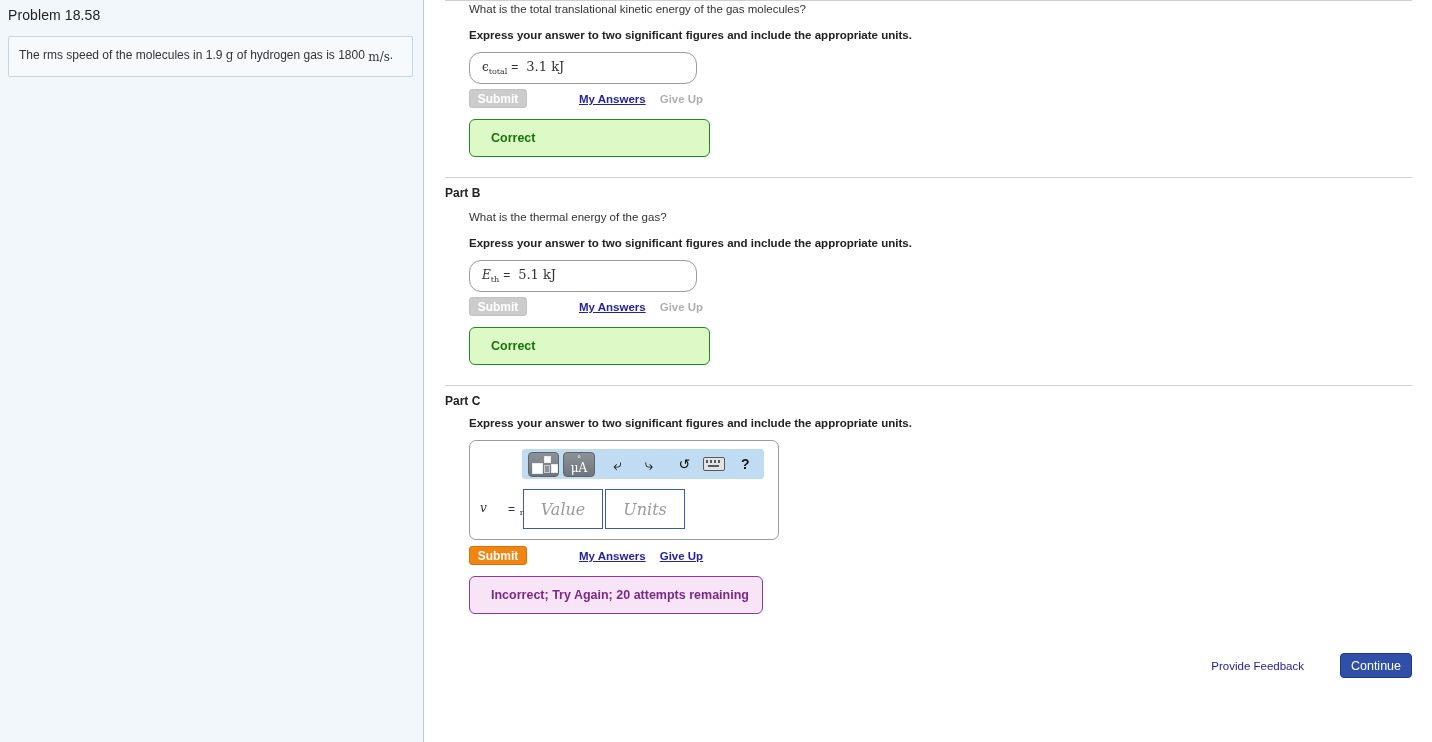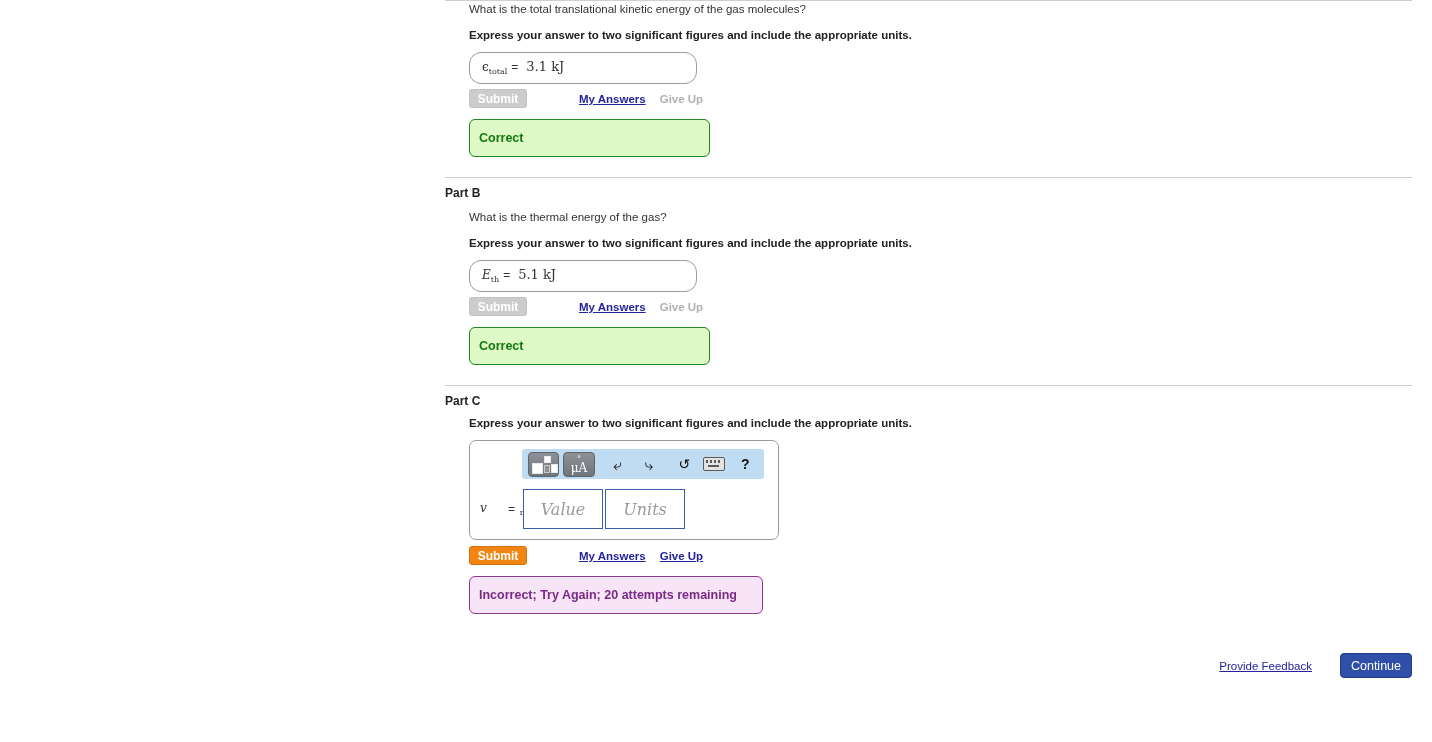--- a/index.html
+++ b/index.html
@@ -167,21 +167,21 @@
   }
 
   
   .feedback {
     box-sizing: border-box;
     border-radius: 6px;
     font-size: 12.5px;
     font-weight: bold;
     display: flex;
     align-items: center;
-    padding-left: 9px;
+    padding-left: 21px;
   }
   .feedback.correct {
     width: 241px;
     height: 38px;
     background: #ddf9c6;
     border: 1px solid #1f8a1f;
     color: #13770f;
   }
   .feedback.incorrect {
     width: 294px;
@@ -318,23 +318,22 @@
   .footer {
     position: absolute;
     right: 20px;
     top: 653px;
     display: flex;
     align-items: center;
   }
   .provide-feedback {
     font-size: 11.5px;
     color: #23239c;
-    text-decoration: underline;
-    cursor: pointer;
-    margin-right: 28px;
+    cursor: pointer;
+    margin-right: 36px;
   }
   .btn-continue {
     display: inline-flex;
     align-items: center;
     justify-content: center;
     width: 70px;
     height: 23px;
     background: #2f4fa8;
     border: 1px solid #1d3a85;
     border-radius: 4px;
@@ -342,20 +341,26 @@
     font-size: 12.5px;
     cursor: pointer;
     user-select: none;
   }
 </style>
 </head>
 <body>
 
 <div class="page">
 
+  <div class="sidebar">
+    <div class="problem-title">Problem 18.58</div>
+    <div class="problem-box">
+      <span>The rms speed of the molecules in 1.9 </span><span class="mathrm">g</span><span> of hydrogen gas is 1800 </span><span class="frac"><span class="mathrm">m</span><span class="mathrm">/</span><span class="mathrm">s</span></span><span>.</span>
+    </div>
+  </div>
 
   <div class="content">
 
     <hr class="part-rule">
     <div class="part-block">
       <div class="part-body">
         <p class="question">What is the total translational kinetic energy of the gas molecules?</p>
         <p class="instruction">Express your answer to two significant figures and include the appropriate units.</p>
 
         <div class="answer-box">

